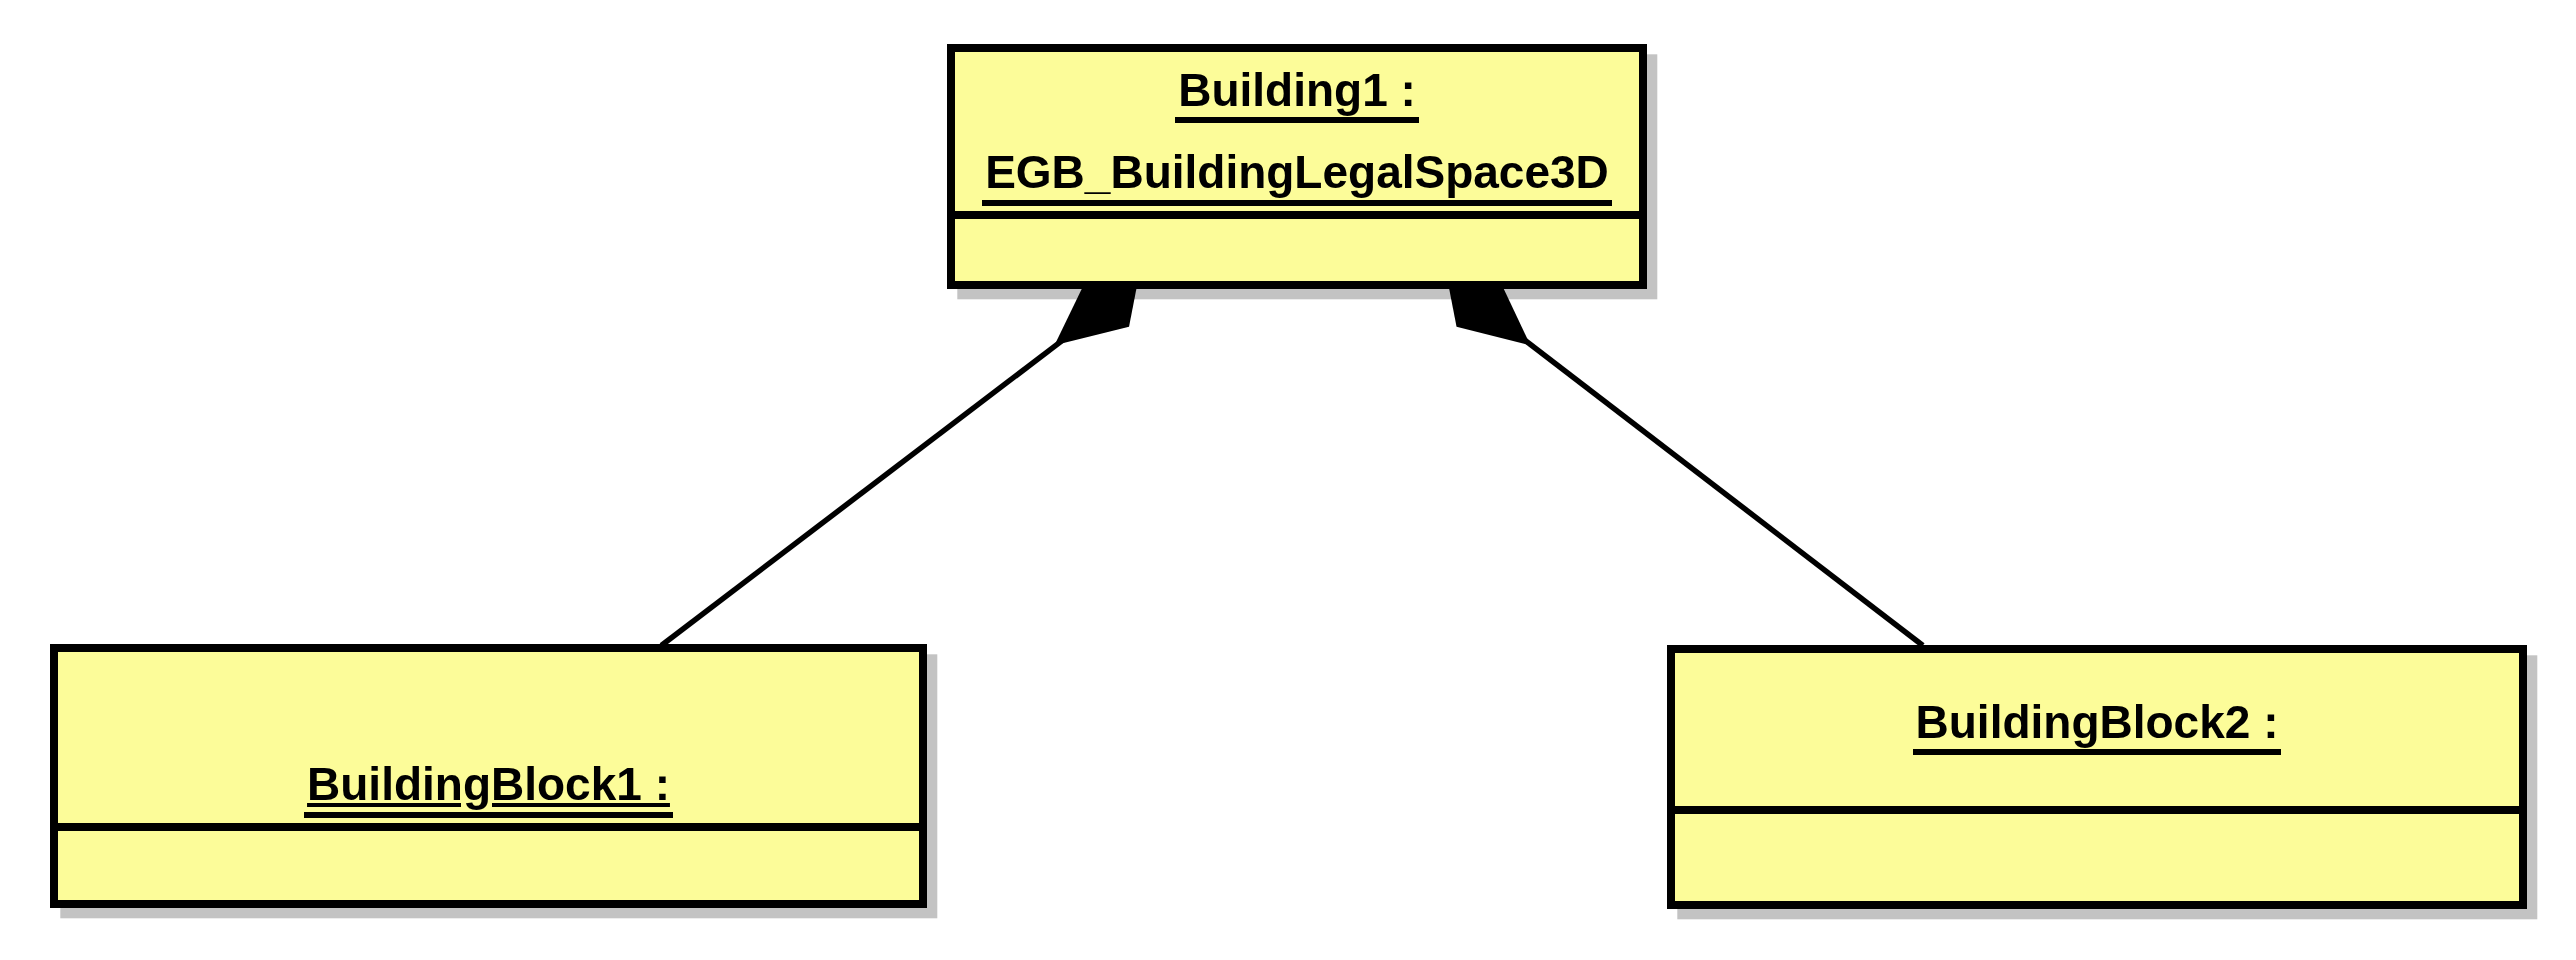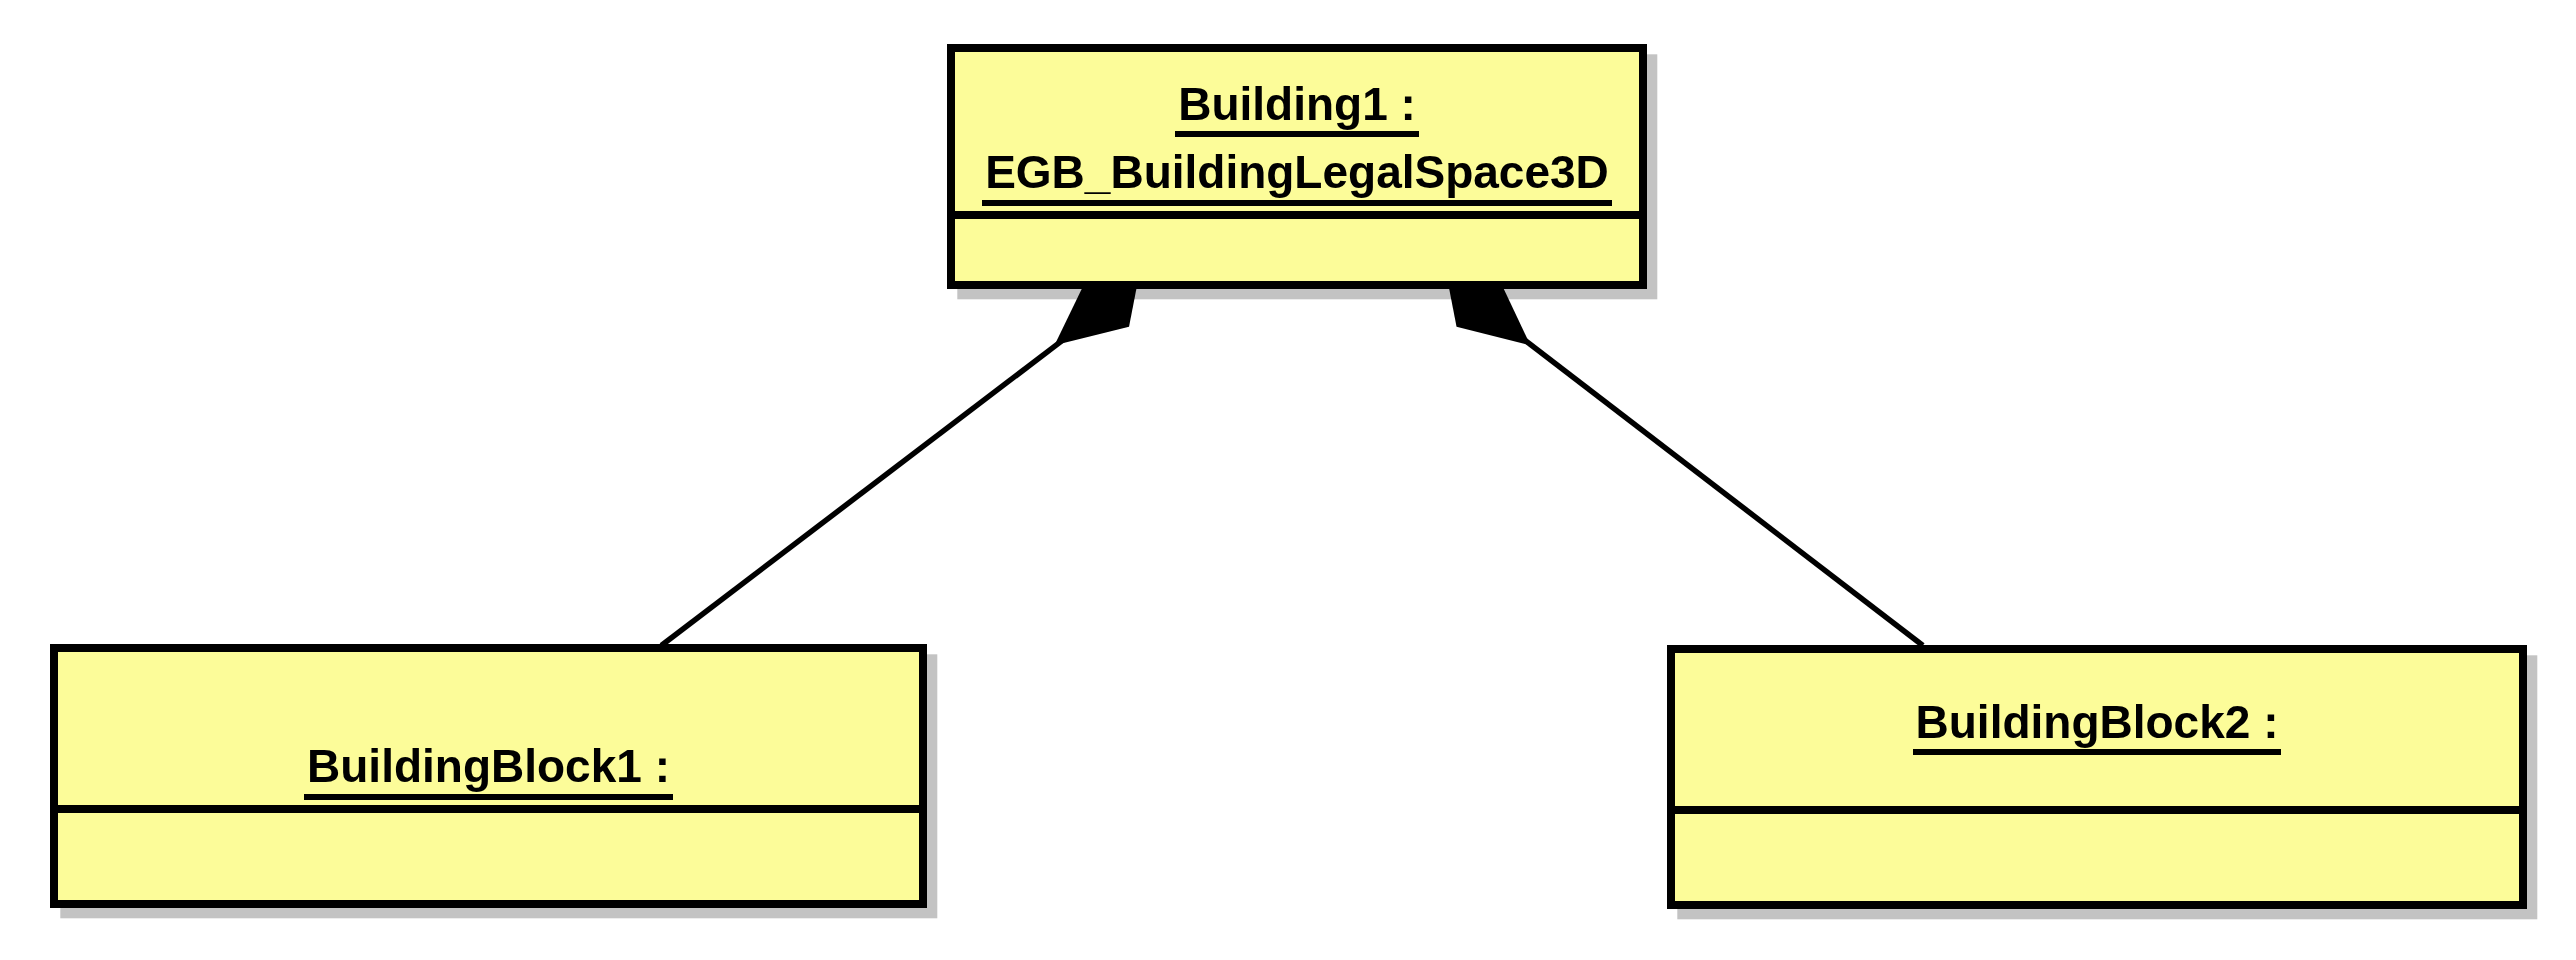--- a/index.html
+++ b/index.html
@@ -38,21 +38,21 @@
     box-sizing: border-box;
   }
   .compartment.name {
     display: flex;
     flex-direction: column;
     justify-content: flex-end;
     align-items: center;
     border-bottom: 8.2px solid #000000;
     box-sizing: border-box;
     padding-bottom: 5.5px;
-    row-gap: 11px;
+    row-gap: 25px;
     overflow: visible;
   }
   .compartment.body {
     flex: 1 1 auto;
   }
   .obj-name, .obj-type {
     display: inline-block;
     font-weight: 700;
     font-size: 46px;
     line-height: 1.08;
@@ -67,21 +67,21 @@
   #box-building1 {
     left: 947px; top: 44px;
     width: 700px; height: 245px;
   }
   #box-building1 .compartment.name { height: 167px; }
 
   #box-buildingblock1 {
     left: 50px; top: 644px;
     width: 877px; height: 264px;
   }
-  #box-buildingblock1 .compartment.name { height: 161px; }
+  #box-buildingblock1 .compartment.name { height: 179px; text-decoration: underline; }
 
   #box-buildingblock2 {
     left: 1667px; top: 645px;
     width: 860px; height: 264px;
   }
   #box-buildingblock2 .compartment.name { height: 161px; justify-content: center; }
 </style>
 </head>
 <body>
 

